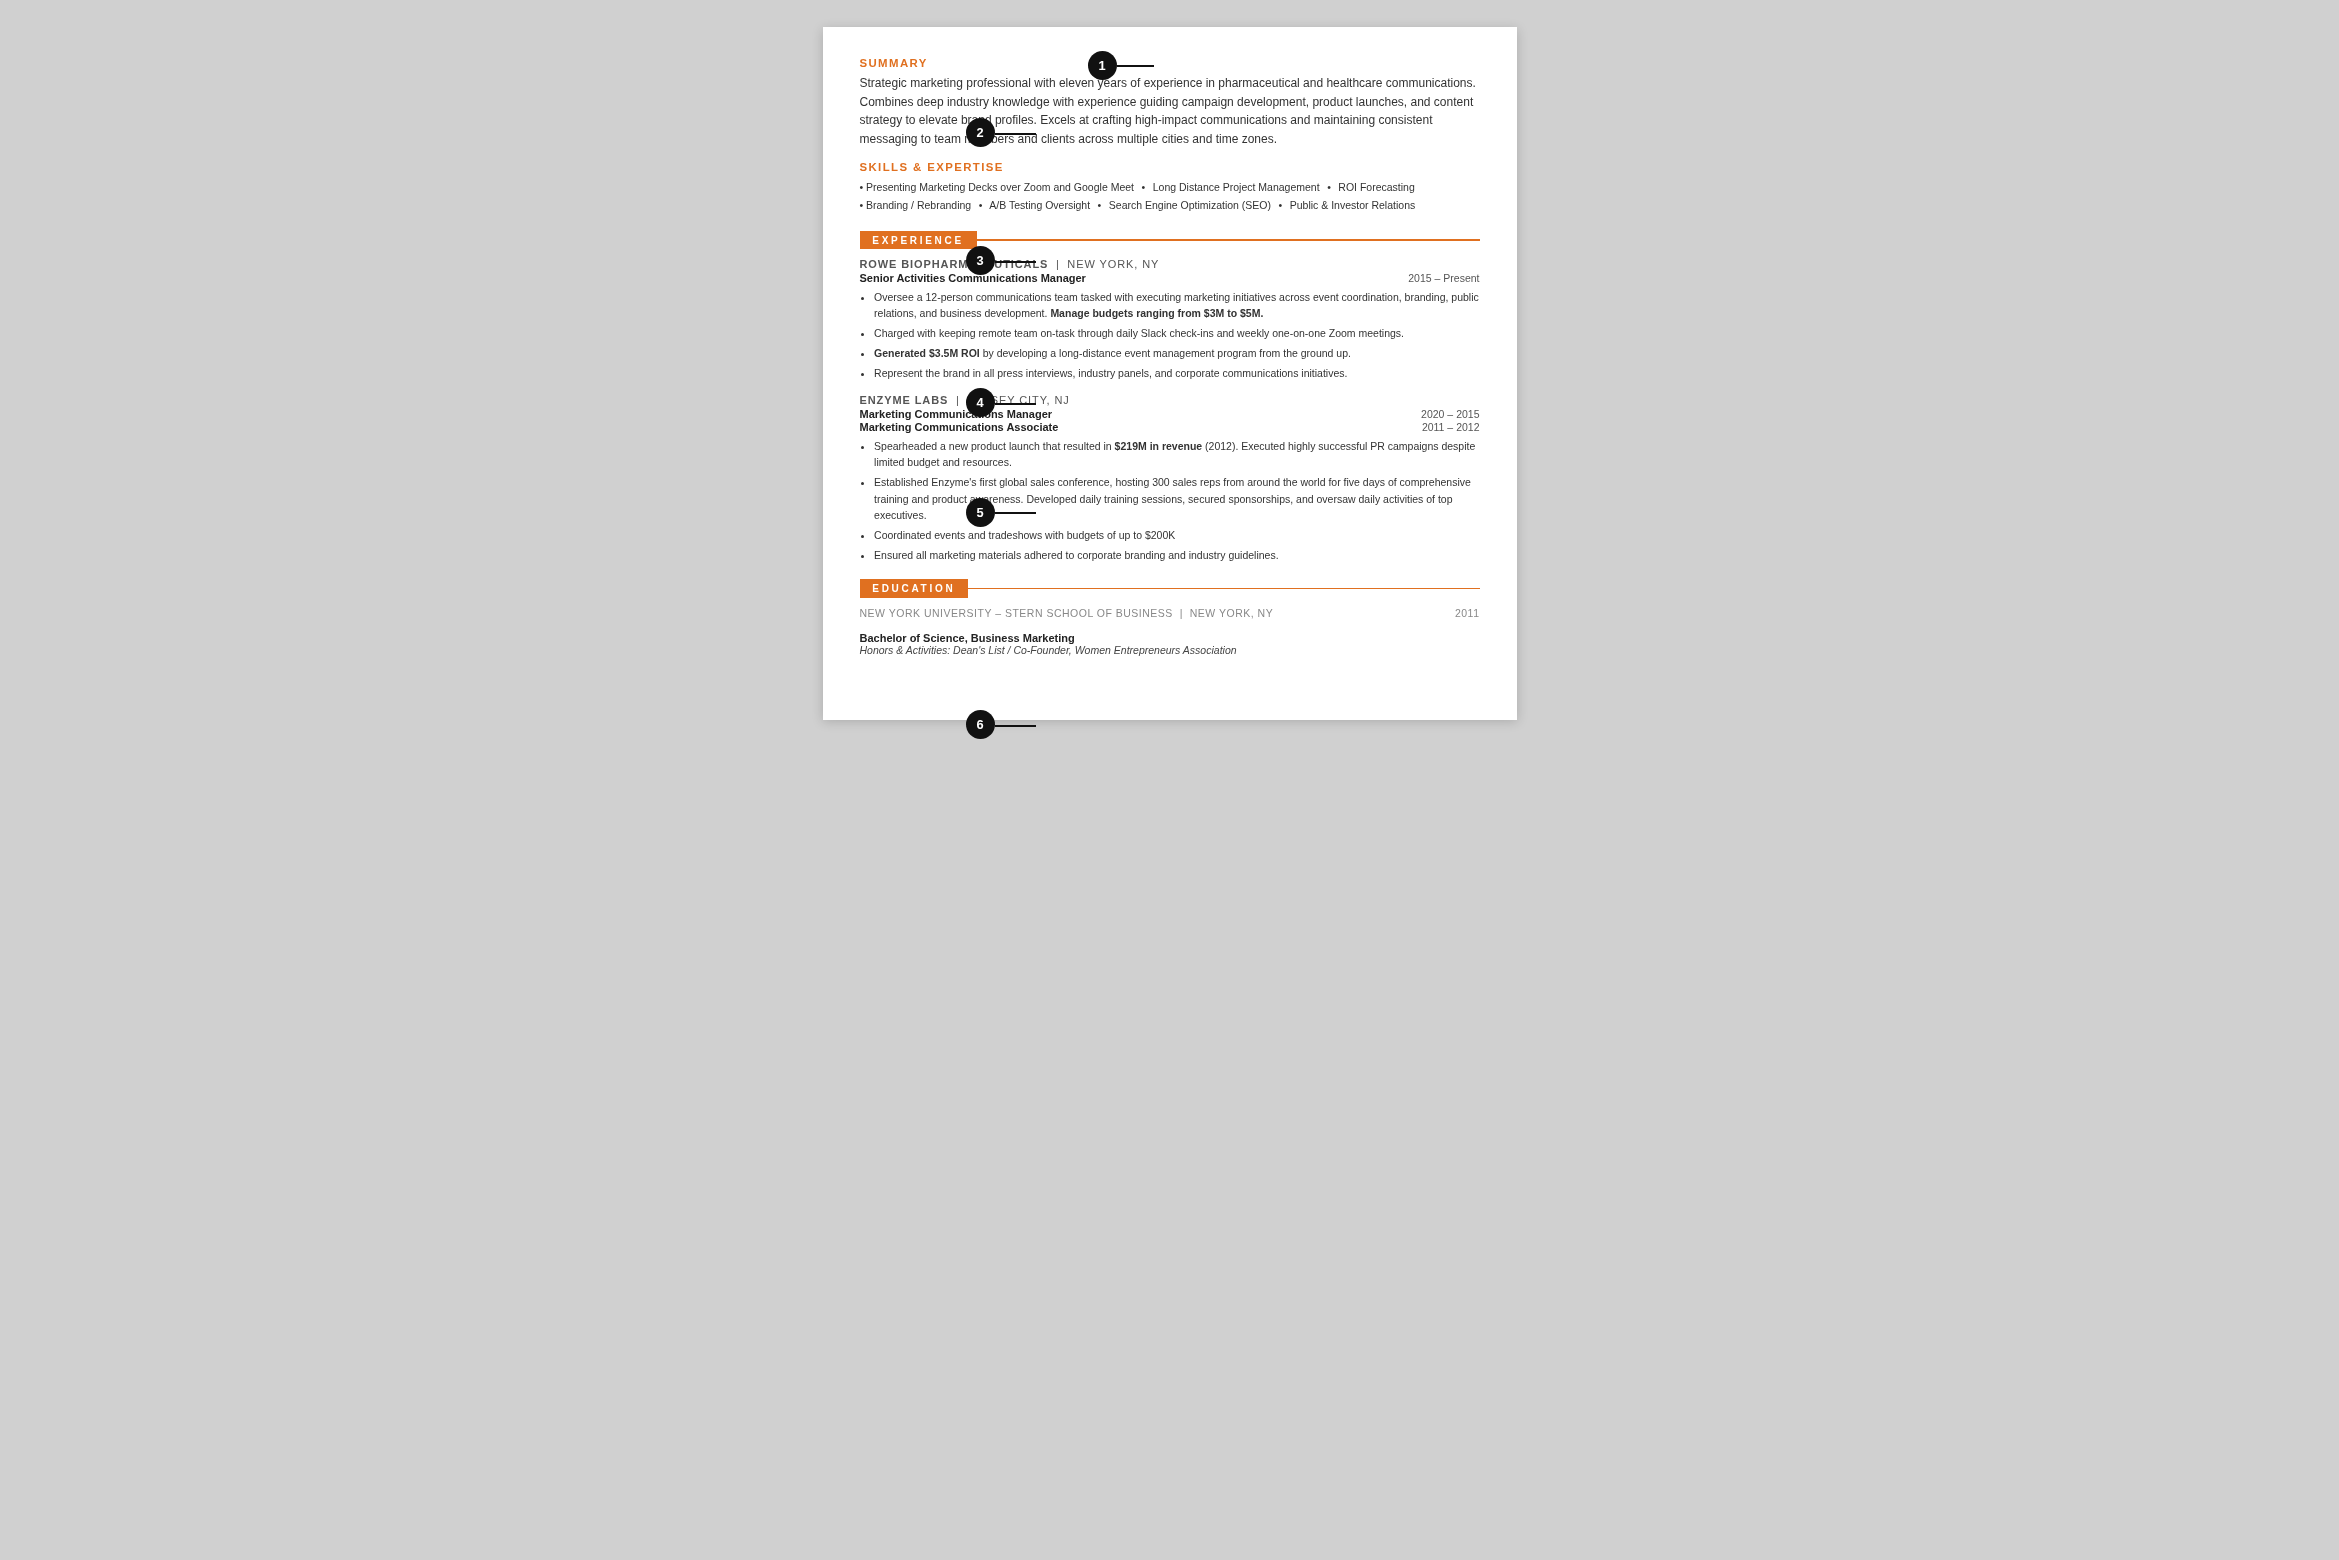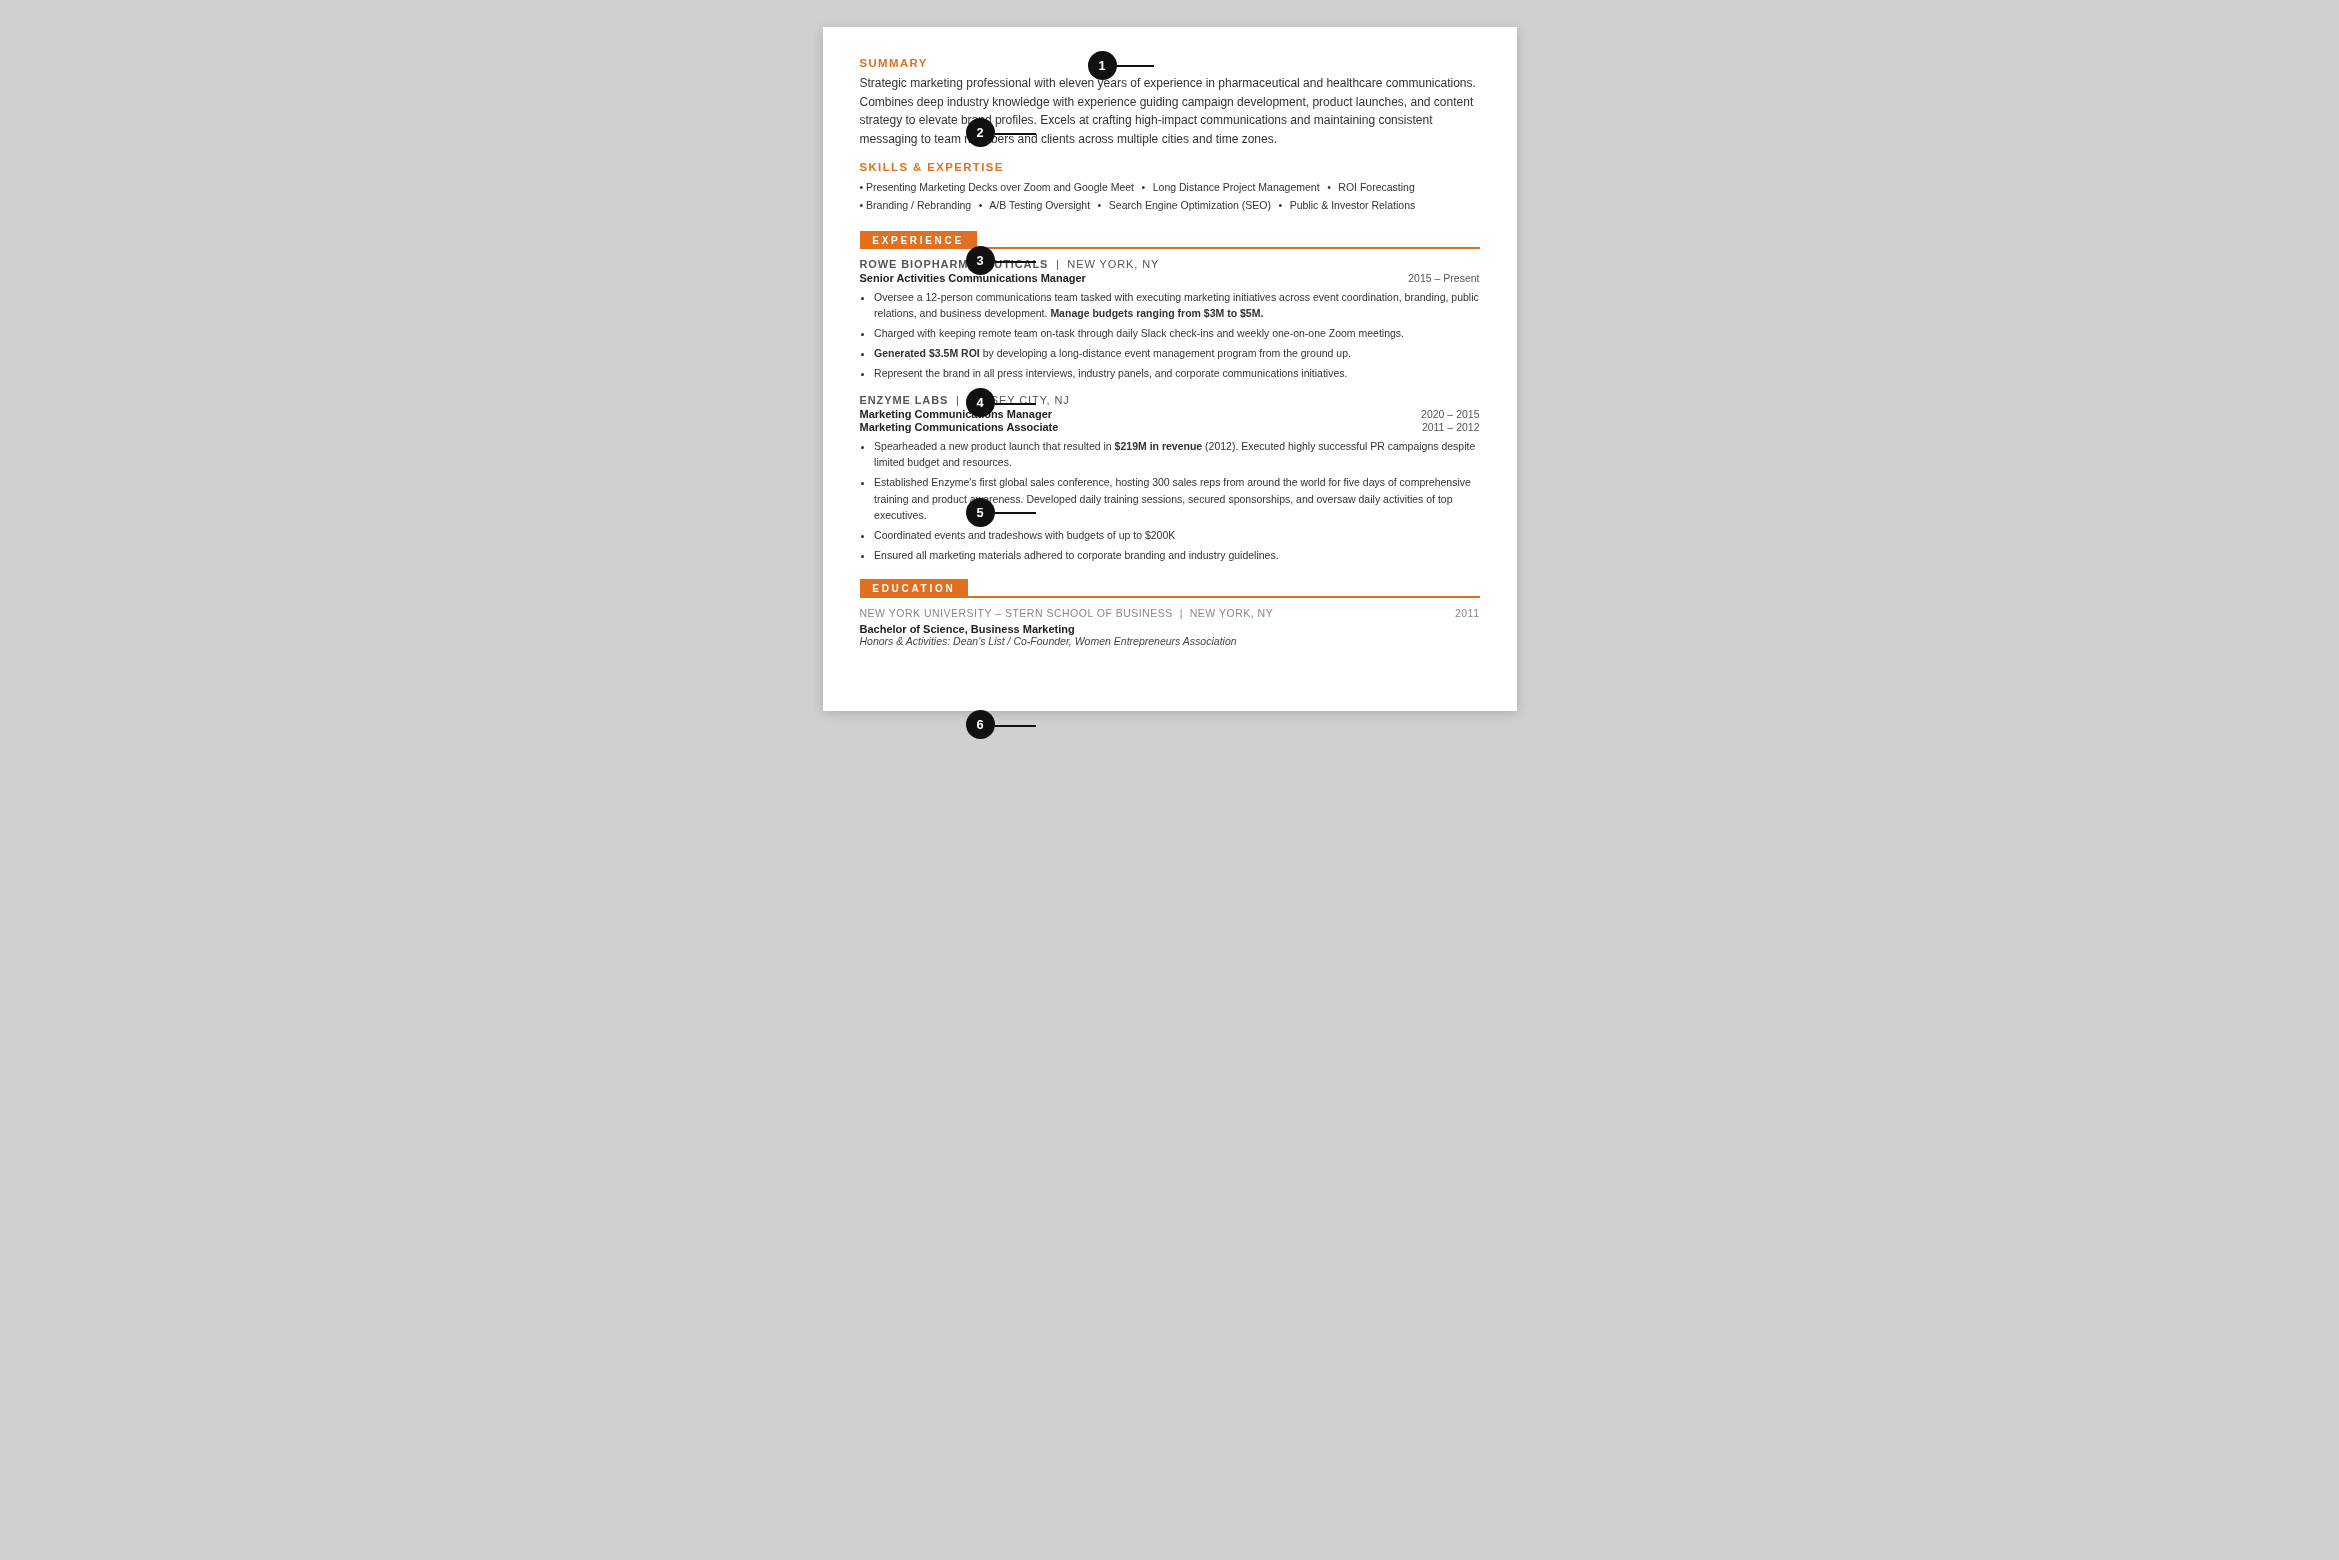--- a/index.html
+++ b/index.html
@@ -64,21 +64,21 @@
       margin-top: 12.8px;
     }
     .section-text {
       font-size: 12px;
       color: #333;
       line-height: 1.55;
     }
     
     .section-bar {
       display: flex;
-      align-items: flex-end;
+      align-items: center;
       margin: 16.4px 0 9.1px 0;
     }
     .section-bar-fill {
       background: #e07020;
       color: #fff;
       font-size: 10px;
       font-weight: 700;
       letter-spacing: 2.7px;
       text-transform: uppercase;
       padding: 3.7px 12.8px;
@@ -129,21 +129,21 @@
     }
     .bold { font-weight: 900; }
     
     .edu-school-row {
       display: flex;
       justify-content: space-between;
       font-size: 10.5px;
       color: #888;
       letter-spacing: 0.5px;
       text-transform: uppercase;
-      margin-bottom: 4px;
+      margin-bottom: 13px;
       margin-top: 5.5px;
     }
     .edu-degree {
       font-size: 11px;
       font-weight: 900;
       color: #222;
     }
     .edu-honors {
       font-size: 10.5px;
       color: #444;

